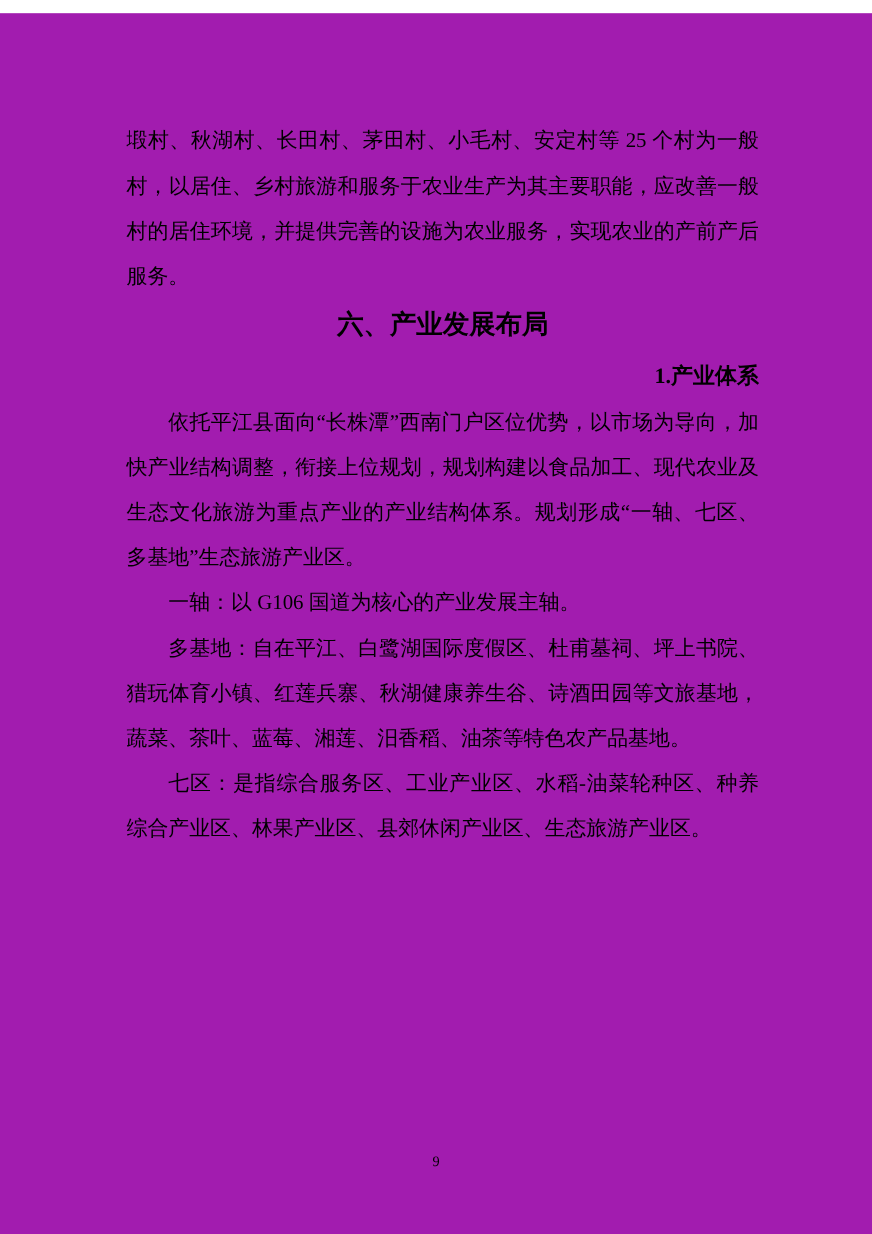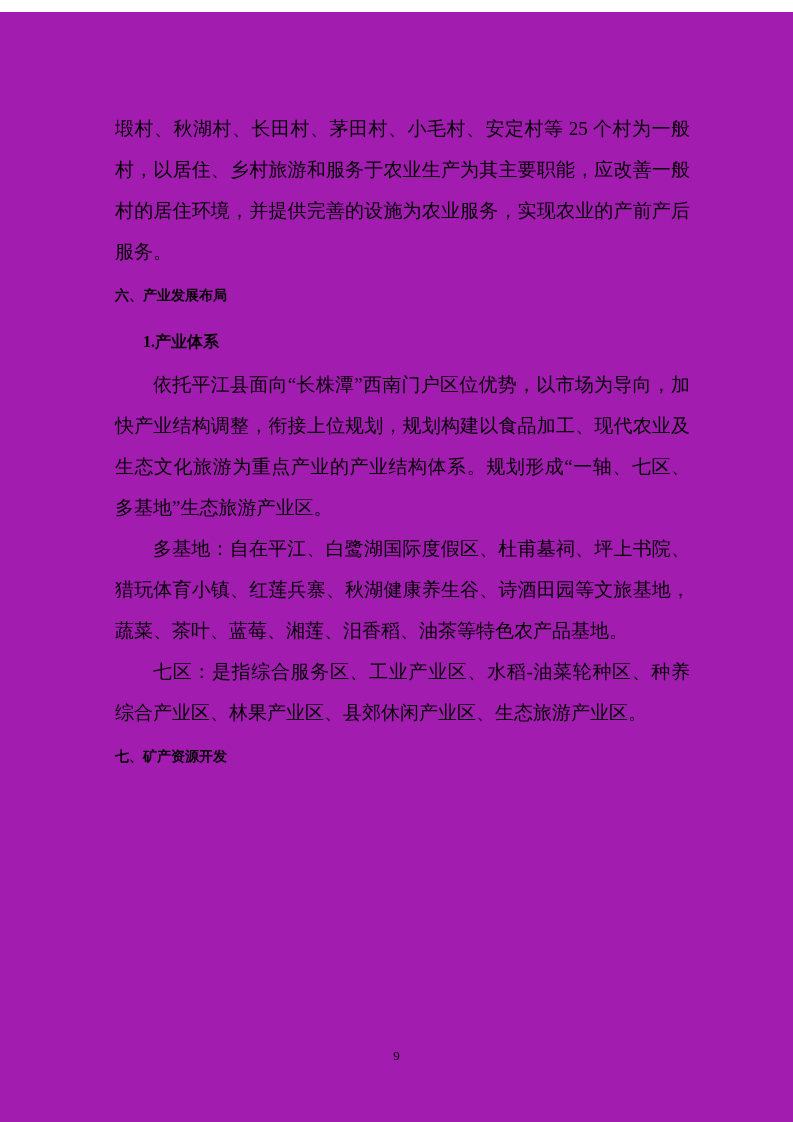--- a/index.html
+++ b/index.html
@@ -25,33 +25,33 @@
     line-height: 41px;
     text-align: justify;
     letter-spacing: 0;
     word-break: normal;
   }
   .para.indent {
     text-indent: 2em;
   }
   .heading-section {
     margin: 0;
-    font-size: 14px;
+    font-size: 24px;
     font-weight: bold;
     line-height: 48px;
-    text-align: left;
+    text-align: center;
     font-family: "Liberation Serif", serif;
   }
   .heading-sub {
     margin: 0;
-    font-size: 16px;
+    font-size: 20px;
     font-weight: bold;
     line-height: 44px;
     text-indent: 28px;
-    text-align: left;
+    text-align: right;
     font-family: "Liberation Serif", serif;
   }
   .page-number {
     position: absolute;
     top: 1034px;
     left: 0;
     right: 0;
     text-align: center;
     font-size: 13px;
     line-height: 20px;
@@ -65,23 +65,23 @@
 <div class="page">
 
   <p class="para">塅村、秋湖村、长田村、茅田村、小毛村、安定村等 25 个村为一般村，以居住、乡村旅游和服务于农业生产为其主要职能，应改善一般村的居住环境，并提供完善的设施为农业服务，实现农业的产前产后服务。</p>
 
   <h2 class="heading-section">六、产业发展布局</h2>
 
   <h3 class="heading-sub">1.产业体系</h3>
 
   <p class="para indent">依托平江县面向“长株潭”西南门户区位优势，以市场为导向，加快产业结构调整，衔接上位规划，规划构建以食品加工、现代农业及生态文化旅游为重点产业的产业结构体系。规划形成“一轴、七区、多基地”生态旅游产业区。</p>
 
+  <p class="para indent">一轴：以 G106 国道为核心的产业发展主轴。</p>
 
   <p class="para indent">多基地：自在平江、白鹭湖国际度假区、杜甫墓祠、坪上书院、猎玩体育小镇、红莲兵寨、秋湖健康养生谷、诗酒田园等文旅基地，蔬菜、茶叶、蓝莓、湘莲、汨香稻、油茶等特色农产品基地。</p>
 
   <p class="para indent">七区：是指综合服务区、工业产业区、水稻-油菜轮种区、种养综合产业区、林果产业区、县郊休闲产业区、生态旅游产业区。</p>
 
-  <h2 class="heading-section">七、矿产资源开发</h2>
 
 
   <div class="page-number">9</div>
 
 </div>
 
 </body></html>

